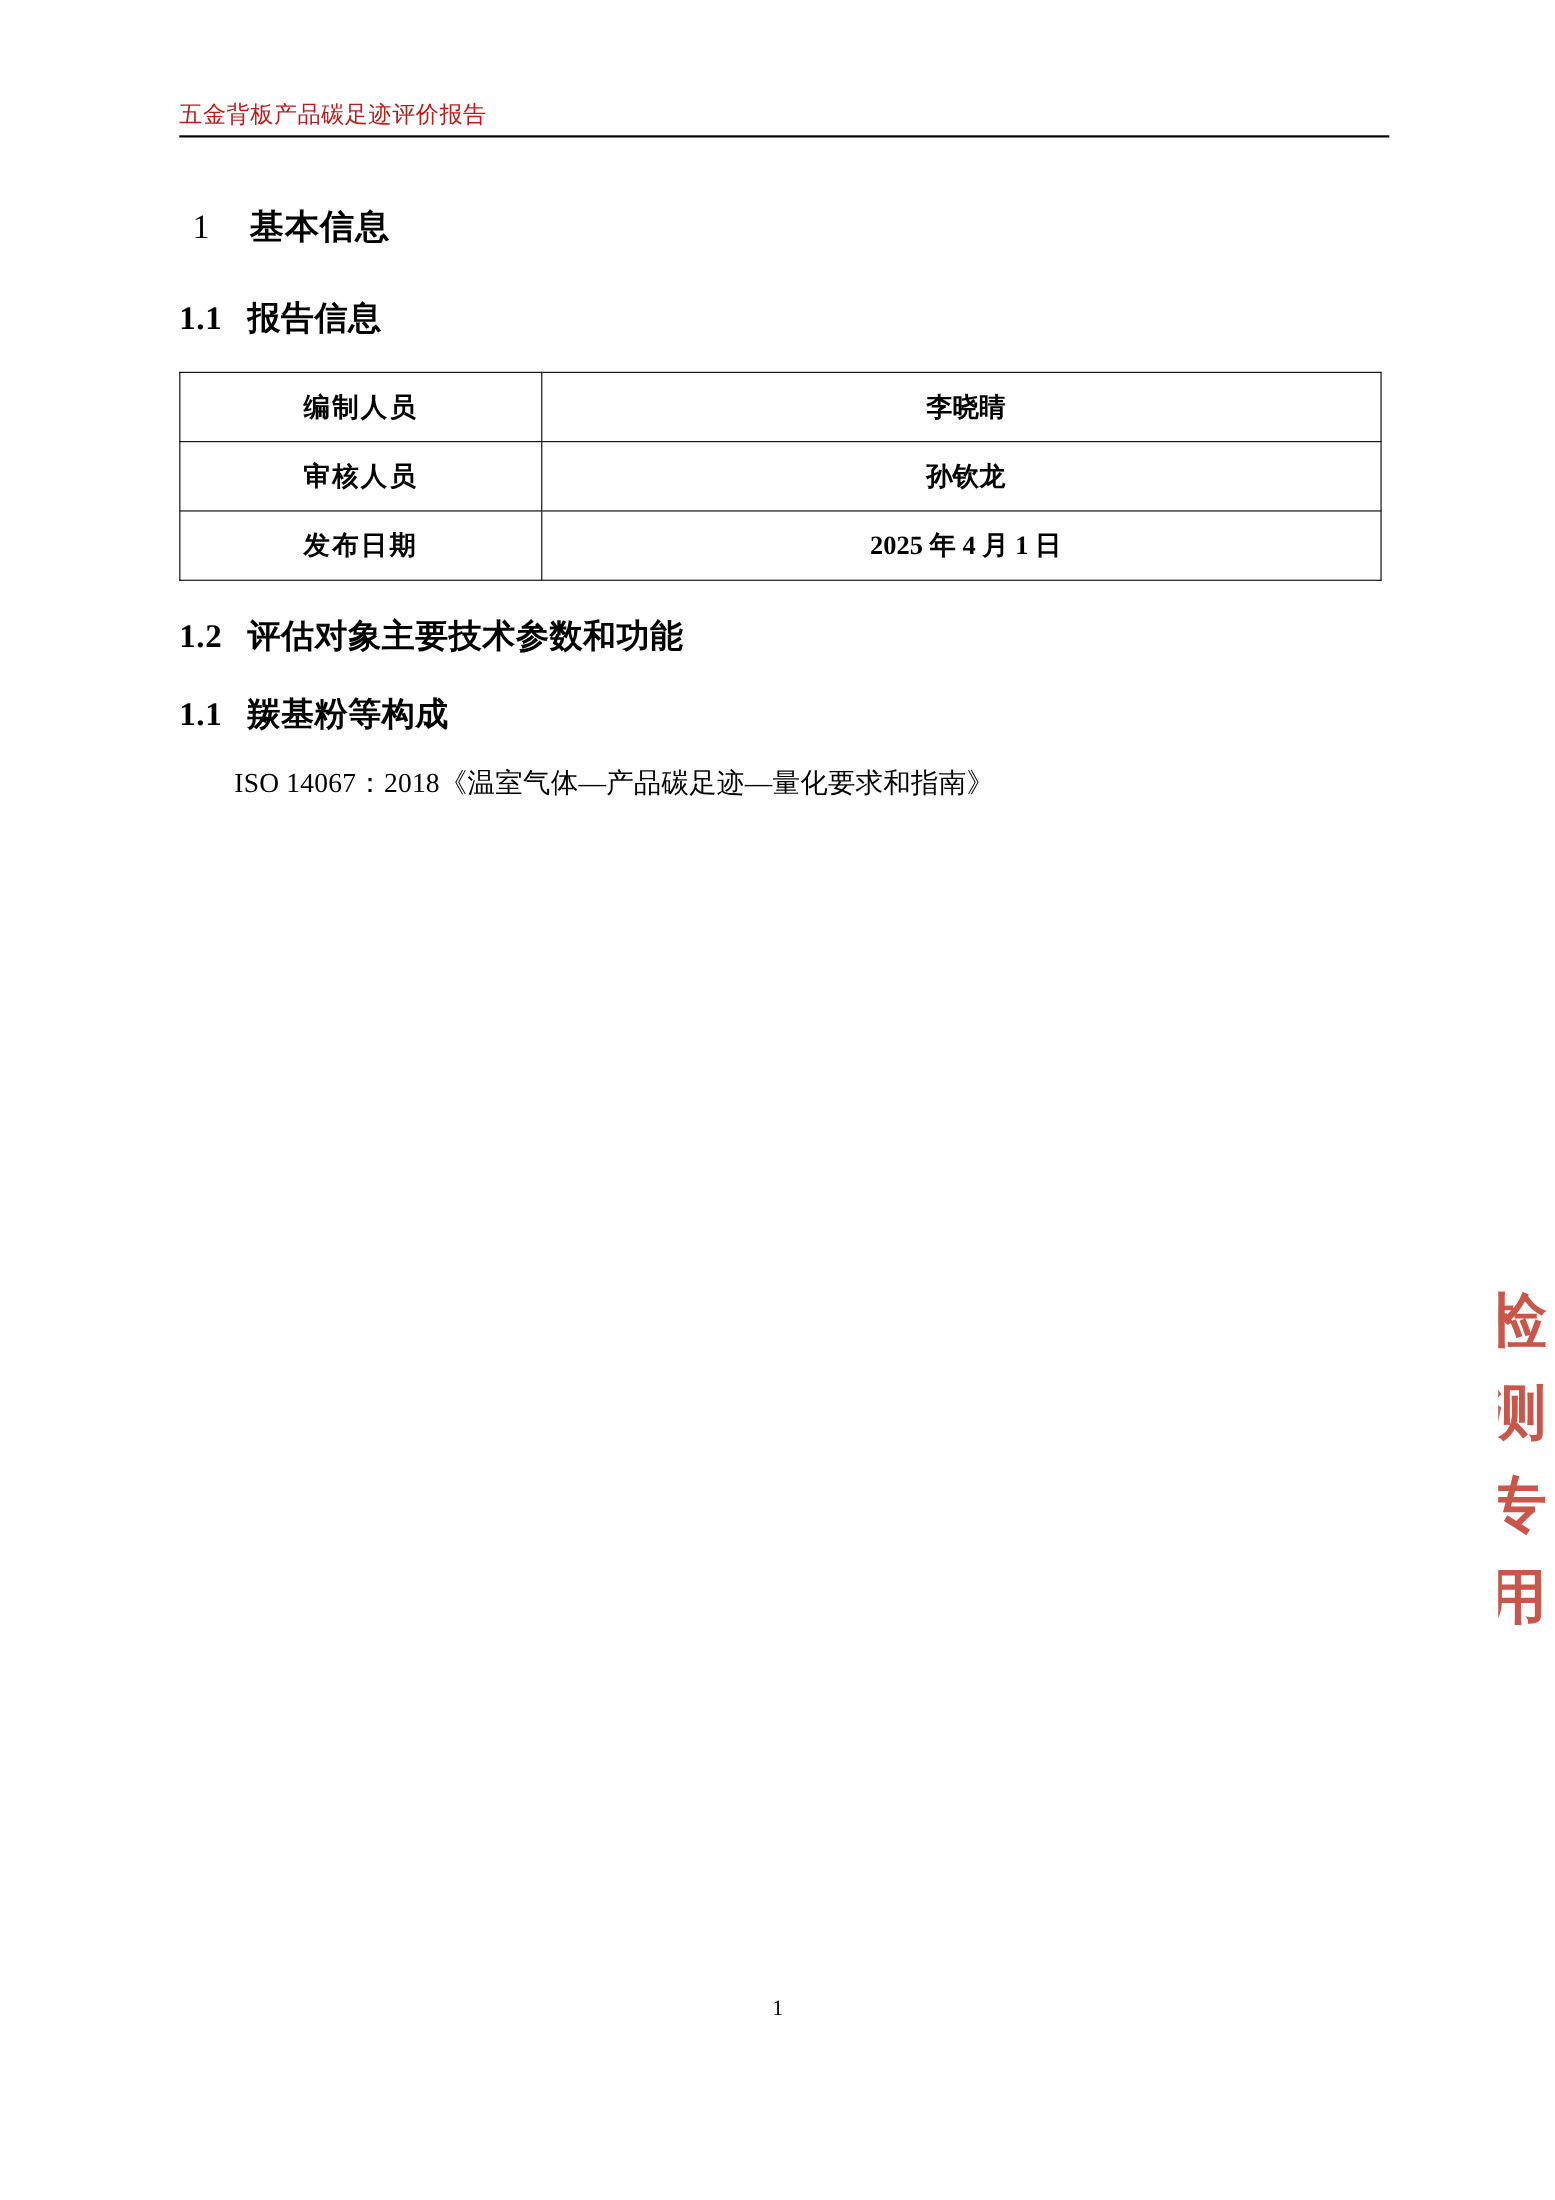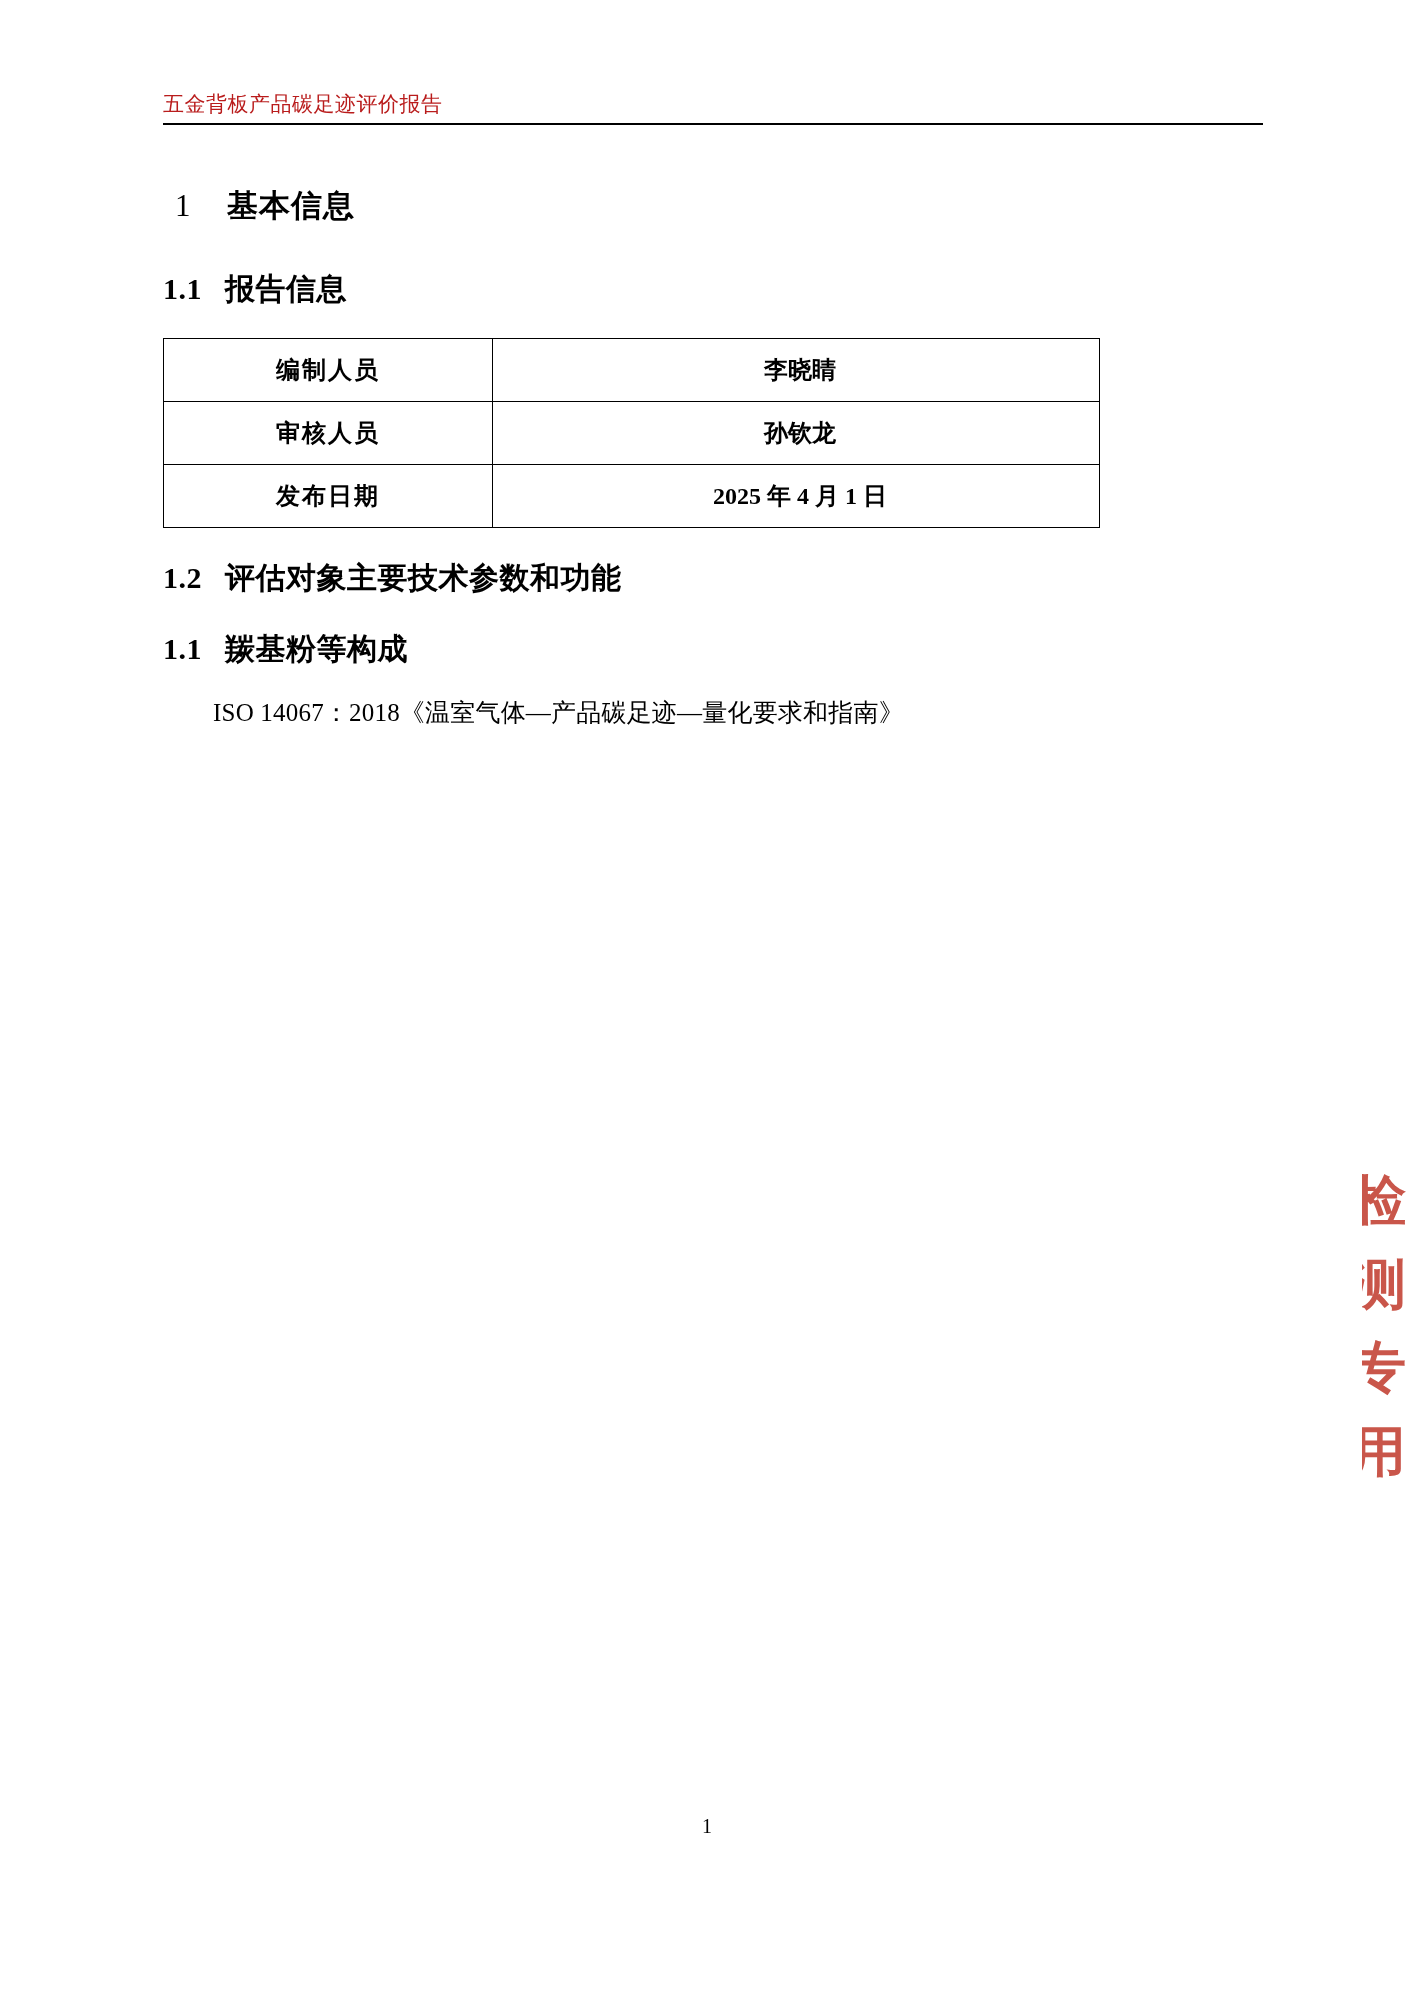--- a/index.html
+++ b/index.html
@@ -76,21 +76,21 @@
   }
   h2.sub .num {
     display: inline-block;
     width: 62px;
   }
 
   
   table.info {
     border-collapse: collapse;
     margin-top: 28px;
-    width: 937px;
+    width: 1093px;
     table-layout: fixed;
   }
   table.info td {
     border: 1.5px solid #000;
     height: 62px;
     font-size: 24px;
     padding: 0 14px;
     vertical-align: middle;
   }
   table.info td.label {

